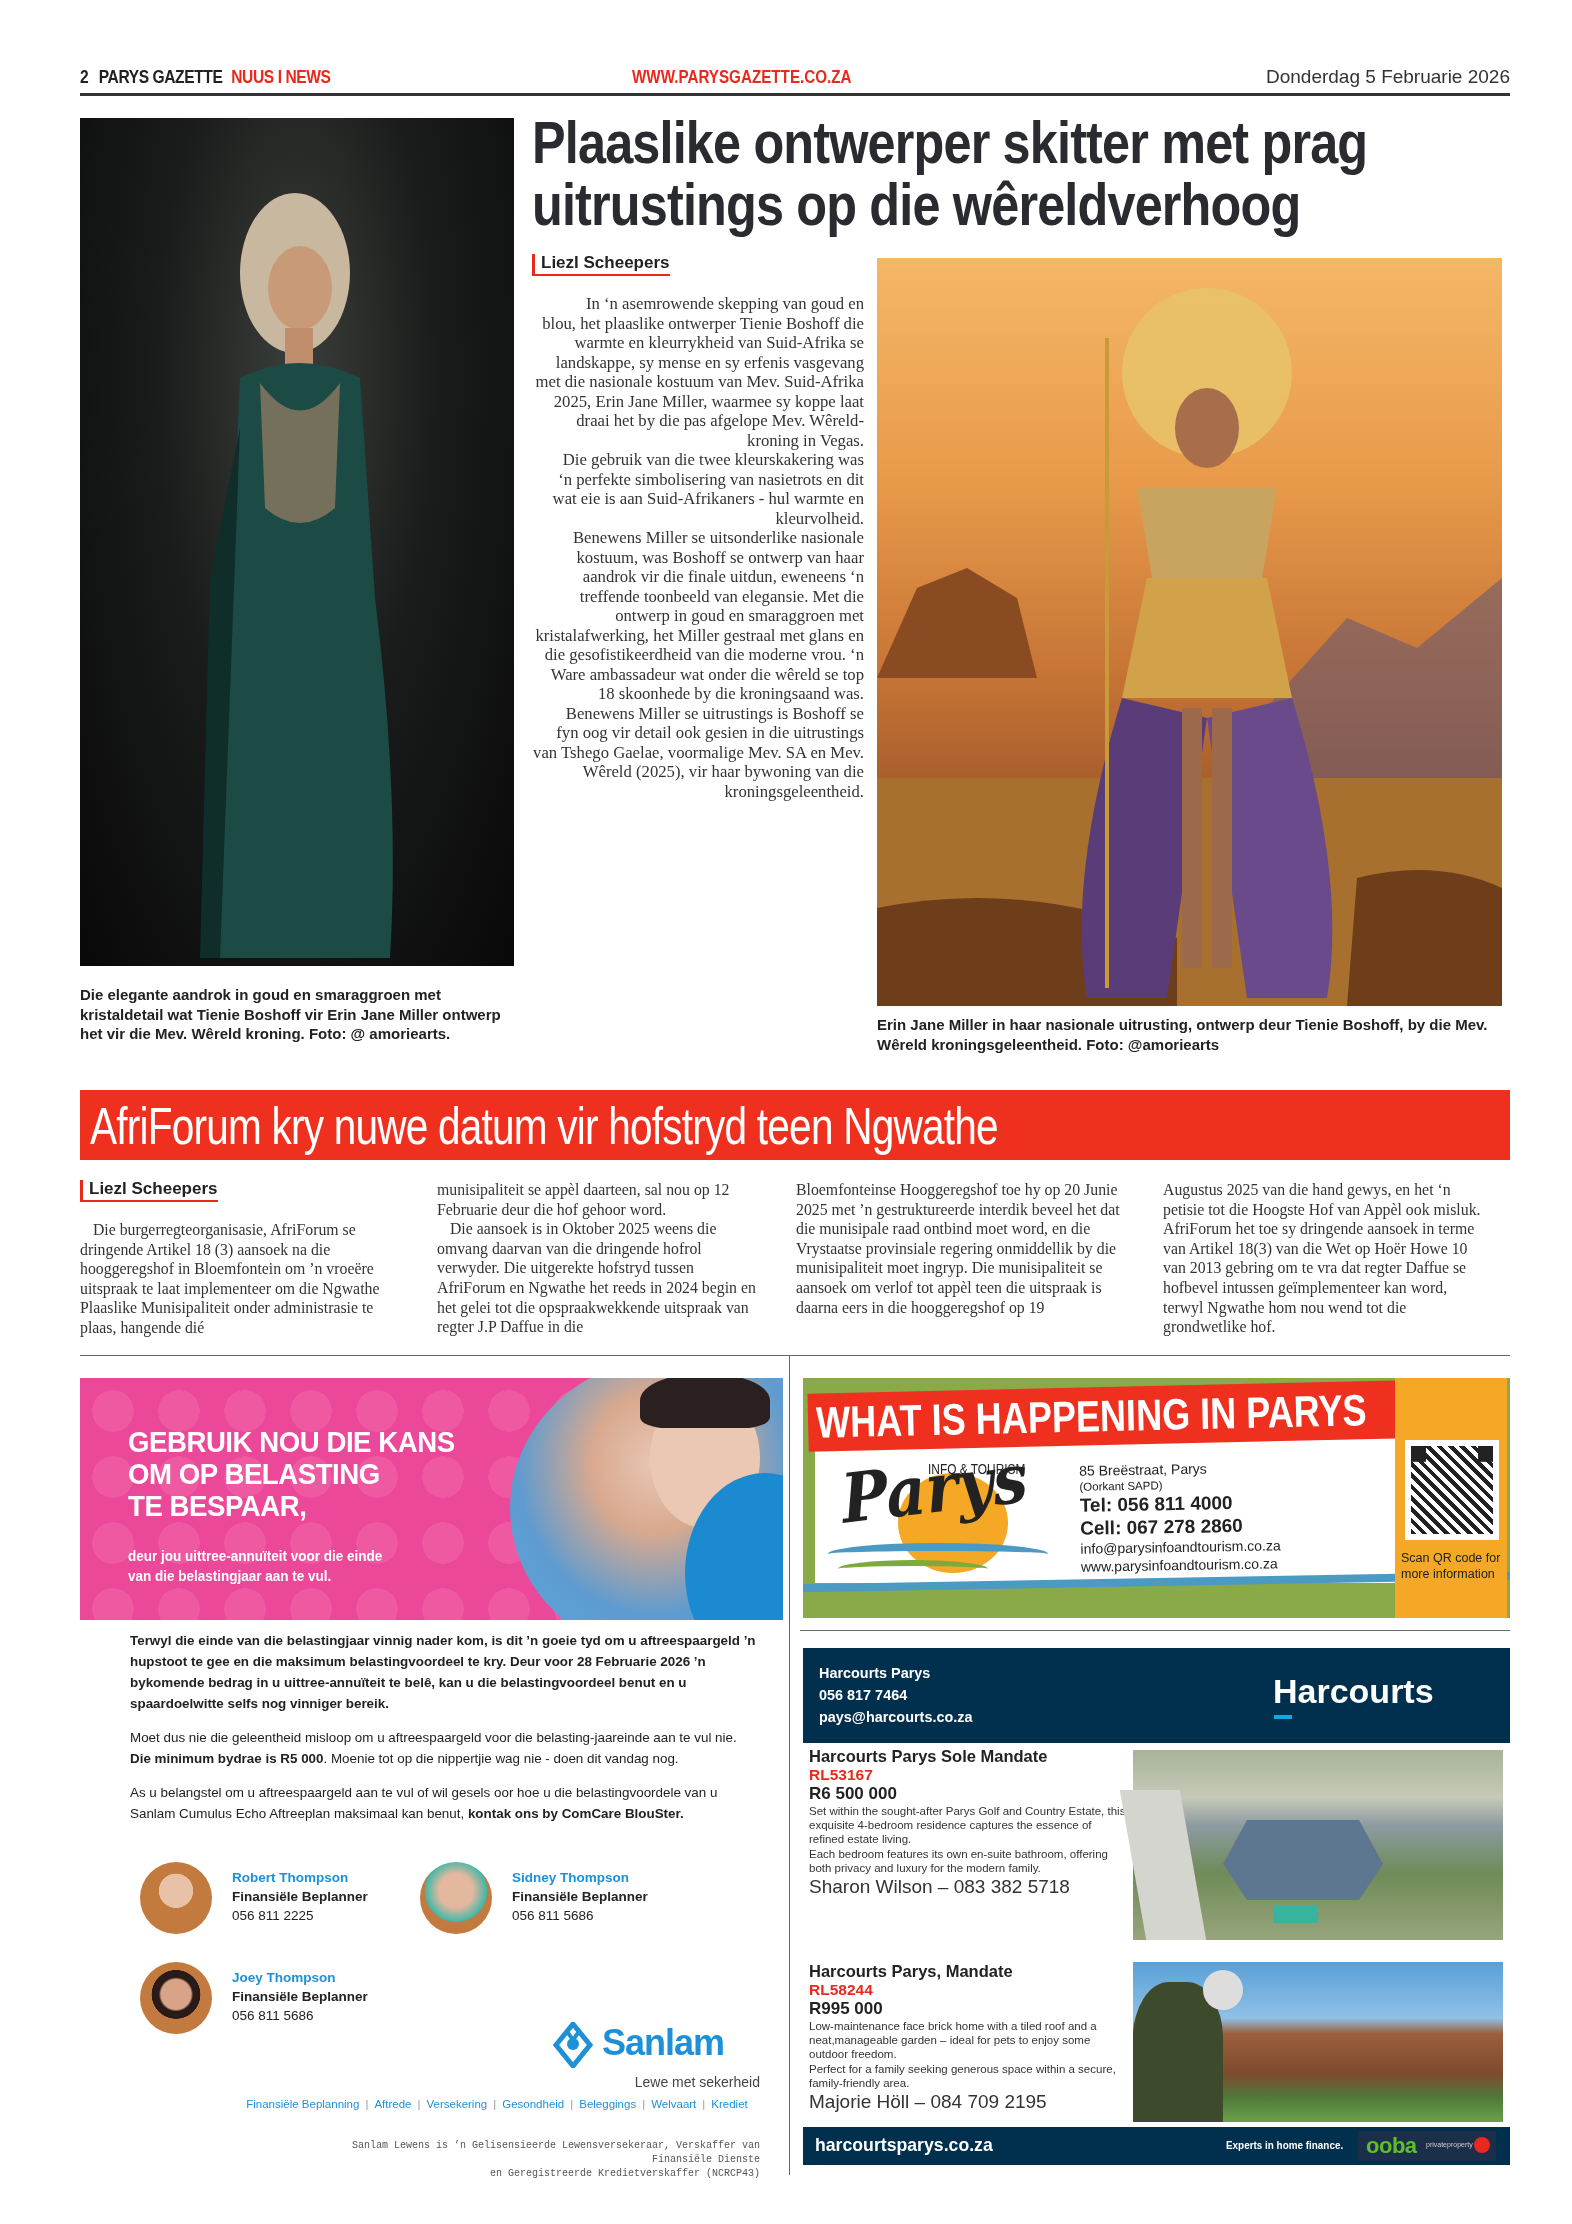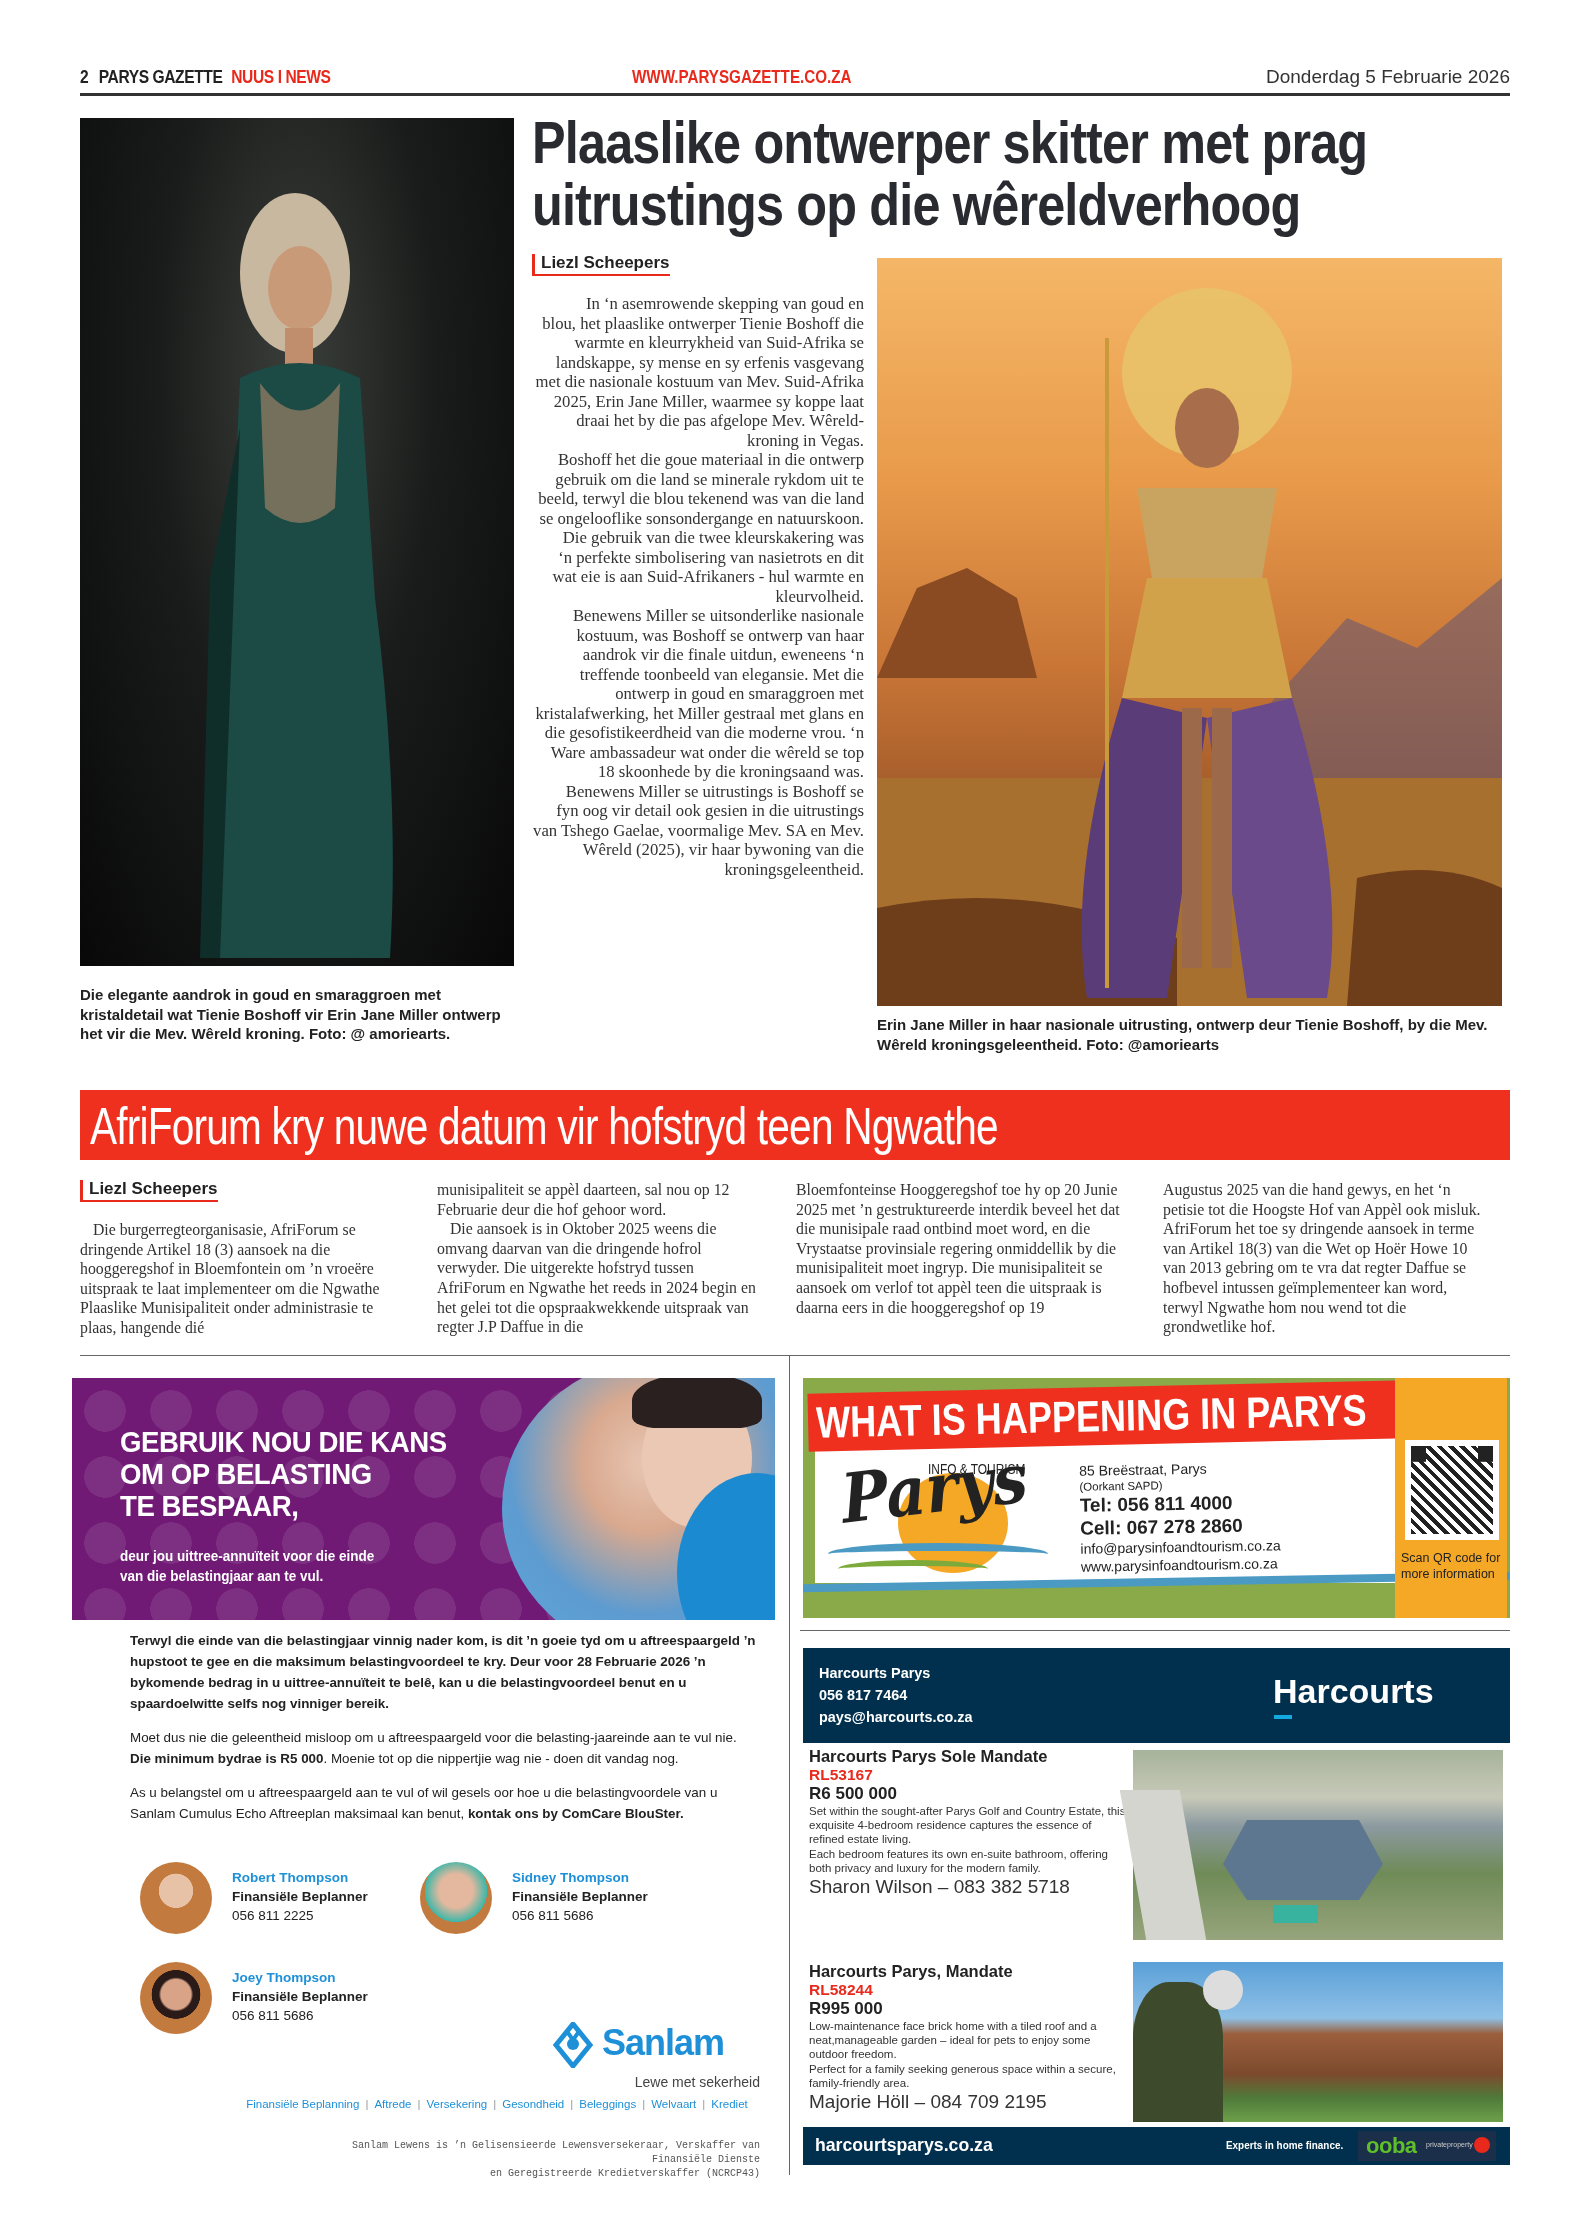--- a/index.html
+++ b/index.html
@@ -42,21 +42,21 @@
   .banner-text { position: absolute; left: 10px; top: 8px; font-family: "Liberation Sans", sans-serif; font-size: 52px; color: #fff; letter-spacing: -1px; transform: scaleX(0.78); transform-origin: left top; white-space: nowrap; line-height: 56px; }
 
   .col2 { font-family: "Liberation Serif", serif; font-size: 17.2px; line-height: 19.6px; color: #333; transform: scaleX(0.92); transform-origin: left top; }
   .col2 p { text-indent: 14px; }
 
   
   .hrule { height: 1px; background: #666; }
   .vrule { width: 1px; background: #666; }
 
   
-  .sanlam-hero { left: 72px; top: 1378px; width: 703px; height: 242px; background: #701a75; overflow: hidden; padding-left: 28px; }
+  .sanlam-hero { left: 80px; top: 1378px; width: 703px; height: 242px; background: #ec4899; overflow: hidden; padding-left: 28px; }
   .sanlam-dots { position: absolute; inset: 0;
     background-image: radial-gradient(circle at 50% 50%, rgba(255,255,255,0.09) 44%, transparent 45%);
     background-size: 66px 66px; }
   .sanlam-head { position: absolute; left: 48px; top: 48px; font-family: "Liberation Sans", sans-serif; font-weight: bold; font-size: 30px; line-height: 32px; color: #fff; letter-spacing: -0.5px; transform: scaleX(0.92); transform-origin: left top; }
   .sanlam-sub { position: absolute; left: 48px; top: 168px; font-family: "Liberation Sans", sans-serif; font-weight: bold; font-size: 15px; line-height: 20px; color: #fff; transform: scaleX(0.9); transform-origin: left top; }
   .sanlam-photo { position: absolute; left: 430px; top: -20px; width: 320px; height: 300px; border-radius: 50% 0 0 50%; background: radial-gradient(ellipse at 45% 35%, #e8c6b3 0%, #d9a98f 25%, #5d9bd0 55%, #5faee0 100%); }
   .sanlam-face { position: absolute; left: 140px; top: 30px; width: 110px; height: 140px; border-radius: 50%; background: #eac8b4; }
   .sanlam-hair { position: absolute; left: 130px; top: 15px; width: 130px; height: 55px; border-radius: 50% 50% 20% 20%; background: #2a2020; }
   .sanlam-arc { position: absolute; left: 605px; top: 95px; width: 160px; height: 200px; border-radius: 50%; background: #1b8ad1; }
 
@@ -162,21 +162,20 @@
   <div>Plaaslike ontwerper skitter met prag</div>
   <div>uitrustings op die wêreldverhoog</div>
 </div>
 
 <div class="abs" style="left:532px; top:254px;">
   <span class="byline">Liezl Scheepers</span>
 </div>
 
 <div class="abs body-col" style="left:532px; top:294px; width:332px;text-align:right;">
   <p>In ‘n asemrowende skepping van goud en blou, het plaaslike ontwerper Tienie Boshoff die warmte en kleurrykheid van Suid-Afrika se landskappe, sy mense en sy erfenis vasgevang met die nasionale kostuum van Mev. Suid-Afrika 2025, Erin Jane Miller, waarmee sy koppe laat draai het by die pas afgelope Mev. Wêreld-kroning in Vegas.</p>
-  <p>Boshoff het die goue materiaal in die ontwerp gebruik om die land se minerale rykdom uit te beeld, terwyl die blou tekenend was van die land se ongelooflike sonsondergange en natuurskoon.</p>
   <p>Die gebruik van die twee kleurskakering was ‘n perfekte simbolisering van nasietrots en dit wat eie is aan Suid-Afrikaners - hul warmte en kleurvolheid.</p>
   <p>Benewens Miller se uitsonderlike nasionale kostuum, was Boshoff se ontwerp van haar aandrok vir die finale uitdun, eweneens ‘n treffende toonbeeld van elegansie. Met die ontwerp in goud en smaraggroen met kristalafwerking, het Miller gestraal met glans en die gesofistikeerdheid van die moderne vrou. ‘n Ware ambassadeur wat onder die wêreld se top 18 skoonhede by die kroningsaand was.</p>
   <p>Benewens Miller se uitrustings is Boshoff se fyn oog vir detail ook gesien in die uitrustings van Tshego Gaelae, voormalige Mev. SA en Mev. Wêreld (2025), vir haar bywoning van die kroningsgeleentheid.</p>
 </div>
 
 <div class="abs photo photo-costume">
   <svg viewBox="0 0 625 748" style="position:absolute;left:0;top:0;width:625px;height:748px;">
     <path d="M380 460 L470 360 L540 390 L625 320 L625 560 L380 560 Z" fill="#6b5a70" opacity="0.6"></path>
     <path d="M0 420 L40 330 L90 310 L140 340 L160 420 Z" fill="#8a4a22"></path>
     <rect x="0" y="520" width="625" height="228" fill="#a8702e"></rect>

